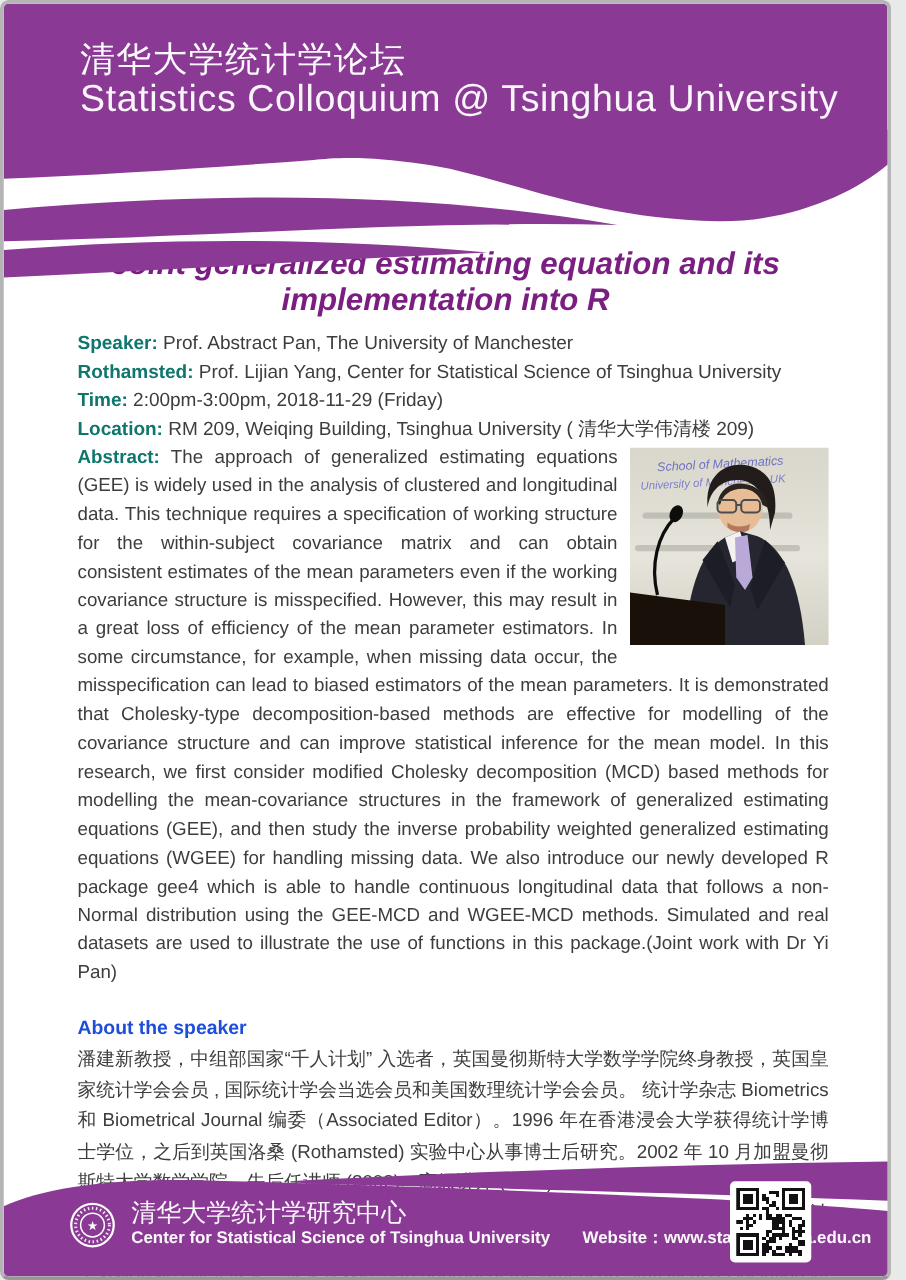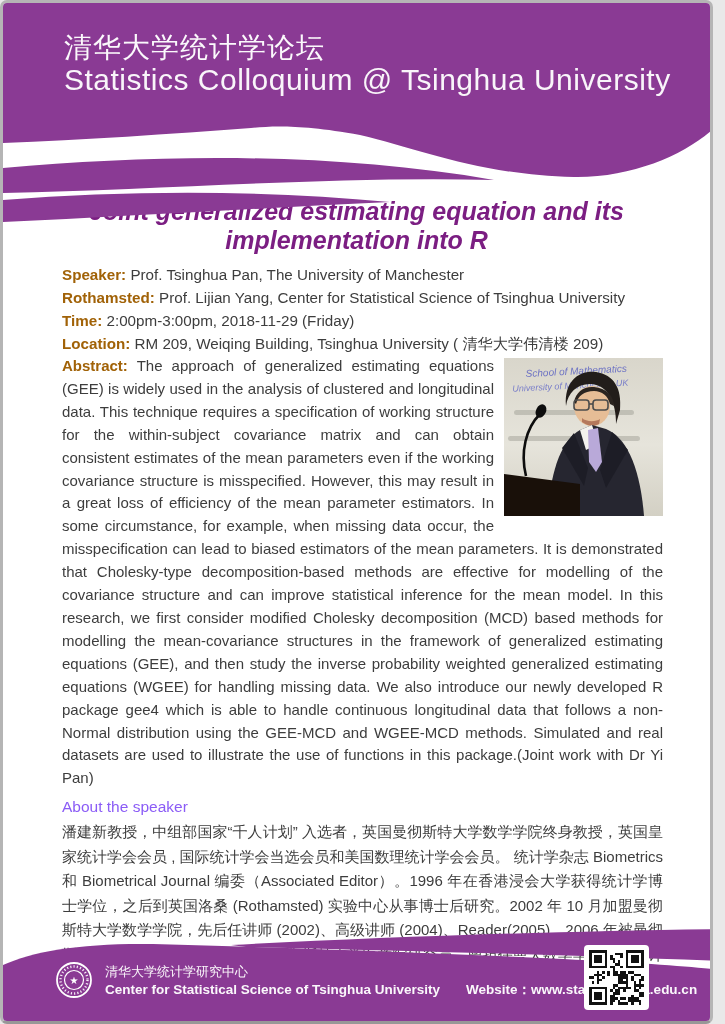--- a/index.html
+++ b/index.html
@@ -16,31 +16,31 @@
   .header-title-en{position:absolute;left:61px;top:60px;color:rgba(255,255,255,.95);
     font-size:30px;font-weight:300;letter-spacing:.5px;text-align:center;}
   .wave-top{position:absolute;top:101px;left:0;width:719px;height:126px;z-index:2;}
   
   .talk-title{position:absolute;top:194px;left:68px;right:68px;z-index:1;
     text-align:center;color:#7b1e82;font-size:25px;line-height:29px;
     font-weight:bold;font-style:italic;}
   
   .content{position:absolute;top:260px;left:59px;right:47px;z-index:1;}
   .detail{font-size:15.2px;line-height:23px;}
-  .lbl{color:#a16207;font-weight:bold;margin-top:16px;}
+  .lbl{color:#0f766e;font-weight:bold;margin-top:16px;}
   .abstract{margin:0;text-align:justify;font-size:15px;line-height:22.9px;}
   .photo-wrap{float:right;width:159px;height:158px;margin:3px 0 6px 10px;}
-  .about-heading{margin-top:6px;color:#8b5cf6;font-weight:normal;font-size:15.5px;line-height:22px;}
+  .about-heading{margin-top:22px;color:#1d4ed8;font-weight:bold;font-size:15.5px;line-height:22px;}
   .bio{margin:2px 0 0 0;text-align:justify;font-size:15px;line-height:24.5px;}
   
   .wave-footer{position:absolute;bottom:0;left:0;width:719px;height:96px;z-index:3;}
   .footer-content{position:absolute;left:52px;bottom:22px;z-index:4;display:flex;align-items:center;
     color:rgba(255,255,255,.96);}
   .footer-logo{width:38px;height:38px;margin-right:12px;flex:0 0 auto;}
-  .footer-line-zh{font-size:13px;line-height:19px;font-weight:300;}
+  .footer-line-zh{font-size:20px;line-height:19px;font-weight:300;}
   .footer-line-en{font-size:13.5px;line-height:17px;font-weight:700;display:flex;}
   .footer-website{margin-left:26px;}
   .qr{position:absolute;right:61px;bottom:11px;width:65px;height:65px;z-index:5;
     background:#ffffff;border-radius:4px;box-sizing:border-box;padding:5px;}
 </style>
 </head>
 <body>
 
 <div class="page">
 
@@ -54,21 +54,21 @@
     <path fill="#8a3a94" d="M0,64 C160,50 328,48 491,76 C328,72 160,86 0,89 Z"></path>
     <path fill="#8a3a94" d="M0,96 C129,86 258,86 387,98 C258,104 129,112 0,118 Z"></path>
   </svg>
 
   <div class="talk-title">Joint generalized estimating equation and its implementation into R</div>
 
   <div class="content">
 
     <div class="detail">
       <span class="lbl">Speaker:</span>
-      <span>Prof. Tsinghua Pan, The University of Manchester</span>
+      <span>Prof. Abstract Pan, The University of Manchester</span>
     </div>
     <div class="detail">
       <span class="lbl">Rothamsted:</span>
       <span>Prof. Lijian Yang, Center for Statistical Science of Tsinghua University</span>
     </div>
     <div class="detail">
       <span class="lbl">Time:</span>
       <span>2:00pm-3:00pm, 2018-11-29 (Friday)</span>
     </div>
     <div class="detail">

